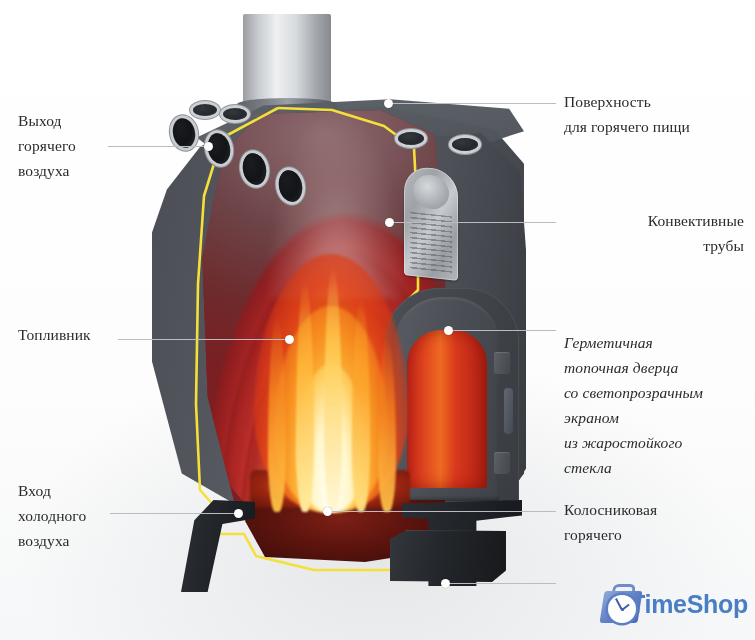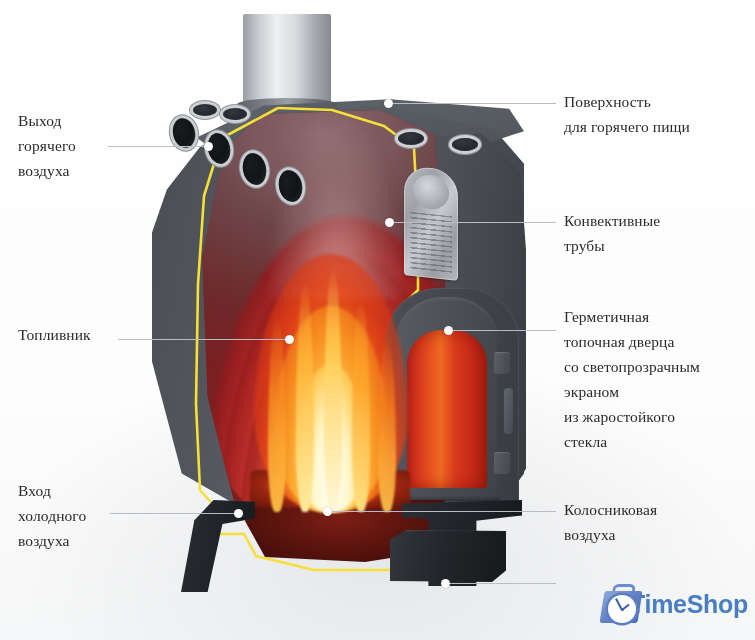--- a/index.html
+++ b/index.html
@@ -276,32 +276,32 @@
 
   <div class="label left" style="left:18px;top:322px;width:120px;">Топливник</div>
 
   <div class="label left" style="left:18px;top:478px;width:120px;">Вход
 холодного
 воздуха</div>
 
   <div class="label right" style="left:564px;top:89px;width:190px;">Поверхность
 для горячего пищи</div>
 
-  <div class="label right" style="left:564px;top:208px;width:180px;">Конвективные
+  <div class="label right" style="left:564px;top:208px;width:180px;text-align:right;">Конвективные
 трубы</div>
 
-  <div class="label right" style="left:564px;top:304px;width:190px;">Герметичная
+  <div class="label right" style="left:564px;top:330px;width:190px;font-style:italic;">Герметичная
 топочная дверца
 со светопрозрачным
 экраном
 из жаростойкого
 стекла</div>
 
   <div class="label right" style="left:564px;top:497px;width:180px;">Колосниковая
-воздуха</div>
+горячего</div>
 
 
   <div id="watermark">
     <div class="wm-bag">
       <div class="handle-w"></div>
       <div class="bag"></div>
       <div class="clockface"></div>
       <div class="hand m"></div>
       <div class="hand h"></div>
       <div class="pin"></div>

